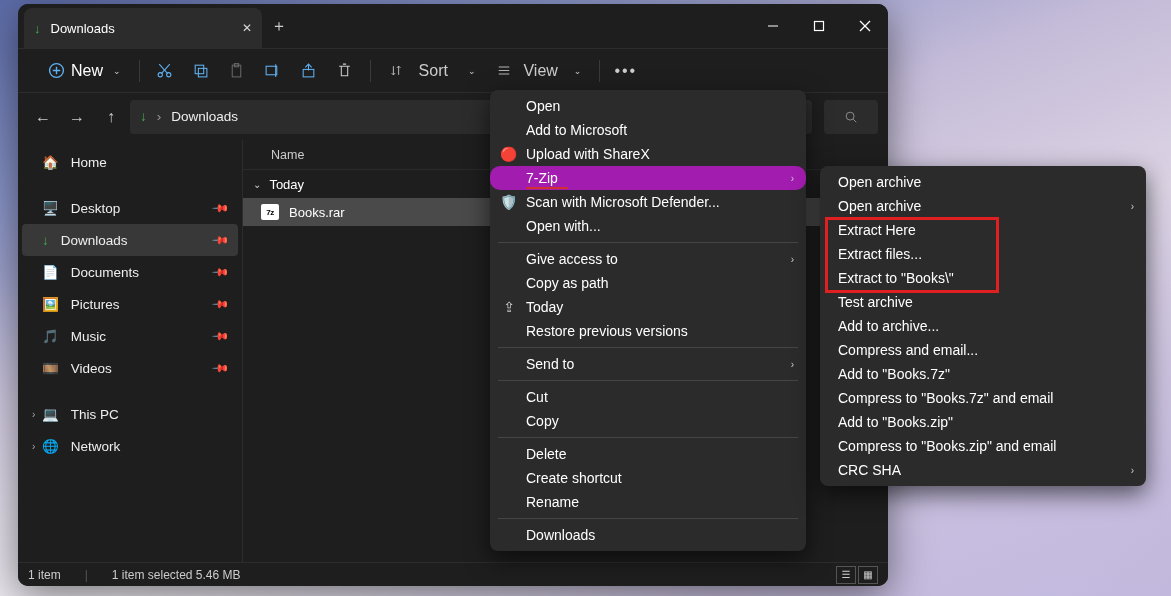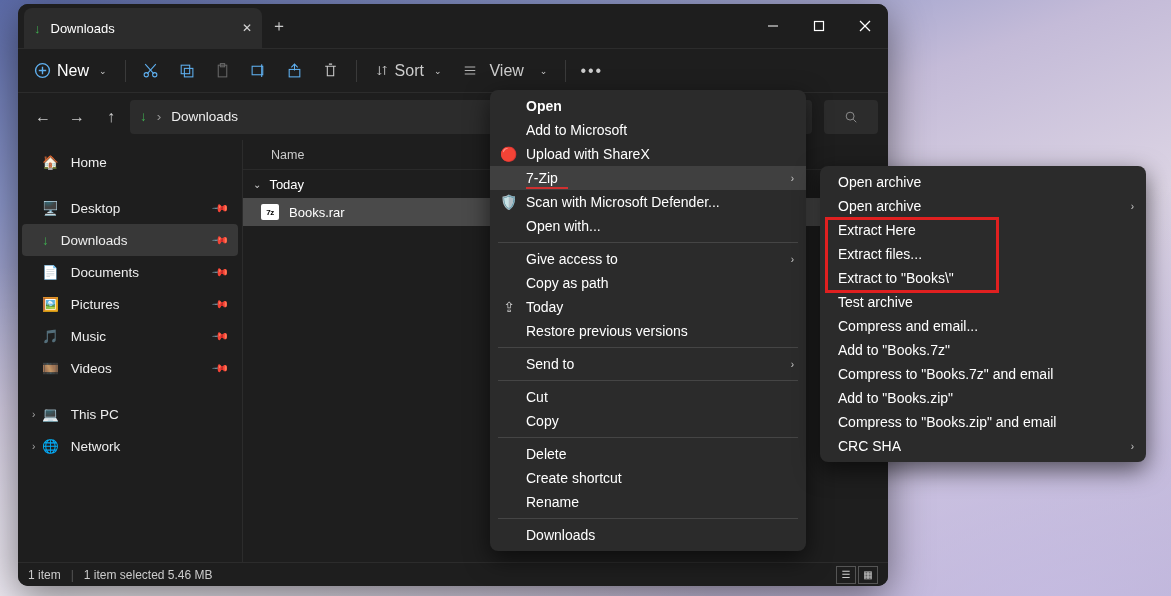--- a/index.html
+++ b/index.html
@@ -57,21 +57,21 @@
   .win-controls { display:flex; }
   .win-btn { width:46px; display:flex; align-items:center; justify-content:center; color:#fff;}
   .win-btn svg { width:12px; height:12px; }
 
   
   .toolbar {
     height: 44px;
     background: #1e1e1e;
     display:flex;
     align-items:center;
-    padding: 0 6px;
+    padding: 0 20px;
     gap: 2px;
     border-top: 1px solid #2c2c2c;
   }
   .tbtn {
     display:flex; align-items:center; justify-content:center;
     height: 32px; min-width:34px; padding:0 6px;
     border-radius:4px; color:#ccc;
   }
   .new-btn {
     display:flex; align-items:center;
@@ -144,21 +144,21 @@
   .file-ico {
     width:18px; height:16px; background:#fff; border-radius:2px;
     display:flex; align-items:center; justify-content:center;
     font-size:8px; color:#000; font-weight:bold; letter-spacing:-0.5px;
   }
 
   
   .statusbar {
     height:24px; background:#1e1e1e; border-top:1px solid #2c2c2c;
     display:flex; align-items:center; padding:0 10px;
-    font-size:12px; color:#ccc; gap:10px;
+    font-size:12px; color:#ccc; gap:24px;
   }
   .statusbar .sep{ color:#555;}
   .view-toggles{ margin-left:auto; display:flex; gap:2px;}
   .vt{ width:20px; height:18px; border:1px solid #555; display:flex; align-items:center; justify-content:center; font-size:10px;}
 
   
   .ctxmenu {
     position:absolute;
     top:90px; left:490px;
     width:316px;
@@ -167,25 +167,25 @@
     box-shadow:0 8px 24px rgba(0,0,0,0.6);
     z-index:5;
     padding:4px 0;
     font-size:14px;
     color:#fff;
   }
   .mitem {
     height:24px; display:flex; align-items:center;
     padding:0 14px 0 36px; position:relative;
   }
-  .mitem.hover { background:#404040; }
+  .mitem.hover { background:#a21caf;border-radius:10px; }
   .mitem .mico { position:absolute; left:10px; width:18px; display:flex; justify-content:center;}
   .mitem .marr { position:absolute; right:12px; font-size:10px; color:#ccc;}
   .msep { height:1px; background:#454545; margin:4px 8px;}
-  .mitem.bold { font-weight:700;}
+  .mitem.bold { font-weight:400;}
   .underline-red {
     position:absolute; left:36px; bottom:1px; width:42px; height:2px;
     background:#d03030;
   }
 
   
   .submenu {
     position:absolute;
     top:166px; left:820px;
     width:326px;
@@ -284,21 +284,21 @@
           <rect x="3" y="7" width="10" height="7" stroke="currentColor" fill="none"></rect>
           <path d="M8 2 L8 8 M5 5 L8 2 L11 5" stroke="currentColor" fill="none"></path>
         </svg>
     </div>
     <div class="tbtn">
       <svg class="icon" viewBox="0 0 16 16">
           <path d="M3 4 h10 M5 4 v9 h6 v-9 M6.5 2 h3" stroke="#ccc" fill="none"></path>
         </svg>
     </div>
     <div class="divider-v"></div>
-    <div class="tbtn" style="min-width:auto;padding:0 10px;gap:6px">
+    <div class="tbtn" style="min-width:auto;padding:0 10px;gap:16px">
       <svg class="icon" viewBox="0 0 16 16" style="width:14px">
           <path d="M5 3 v10 M3 11 l2 2 l2 -2 M11 13 v-10 M9 5 l2 -2 l2 2" stroke="#ccc" fill="none"></path>
         </svg>
       <span>Sort</span>
       <span class="chev">⌄</span>
     </div>
     <div class="tbtn" style="min-width:auto;padding:0 10px;gap:12px">
       <svg class="icon" viewBox="0 0 16 16" style="width:14px">
           <line x1="2" y1="4" x2="14" y2="4" stroke="#ccc"></line>
           <line x1="2" y1="8" x2="14" y2="8" stroke="#ccc"></line>
@@ -486,20 +486,23 @@
   <div class="sitem">
       <span>Extract files...</span>
     </div>
   <div class="sitem">
       <span>Extract to "Books\"</span>
     </div>
   <div class="sitem">
       <span>Test archive</span>
     </div>
   <div class="sitem">
+      <span>Add to archive...</span>
+    </div>
+  <div class="sitem">
       <span>Compress and email...</span>
     </div>
   <div class="sitem">
       <span>Add to "Books.7z"</span>
     </div>
   <div class="sitem">
       <span>Compress to "Books.7z" and email</span>
     </div>
   <div class="sitem">
       <span>Add to "Books.zip"</span>

